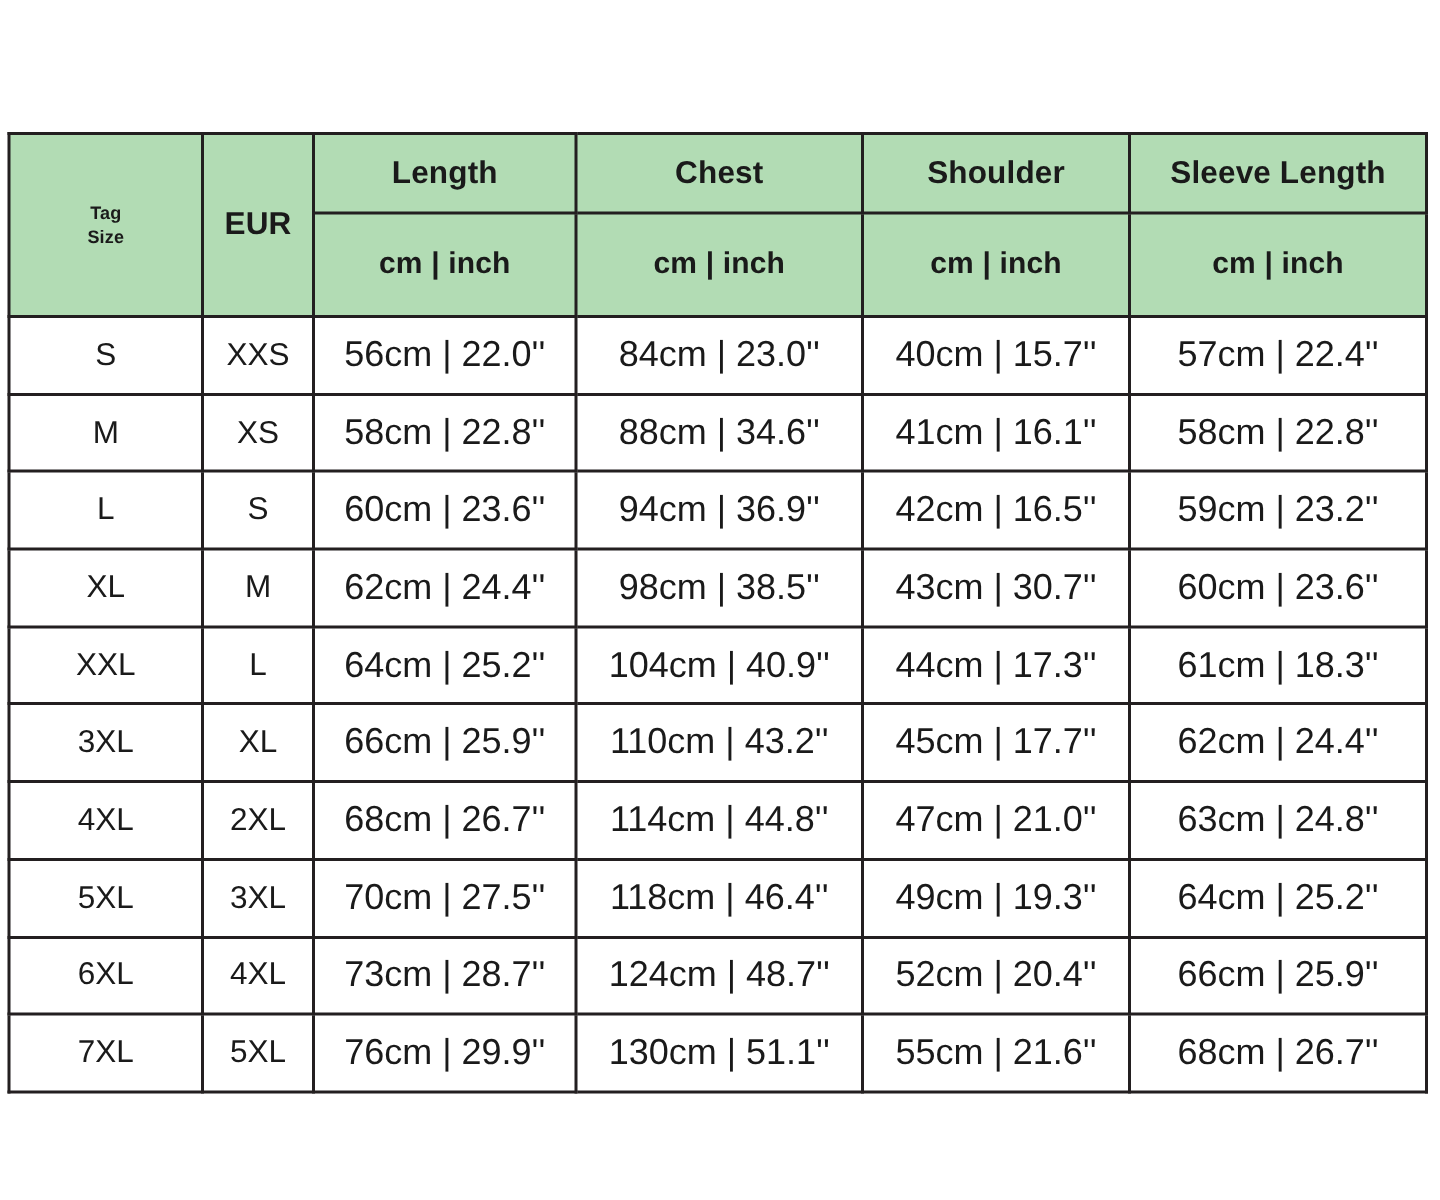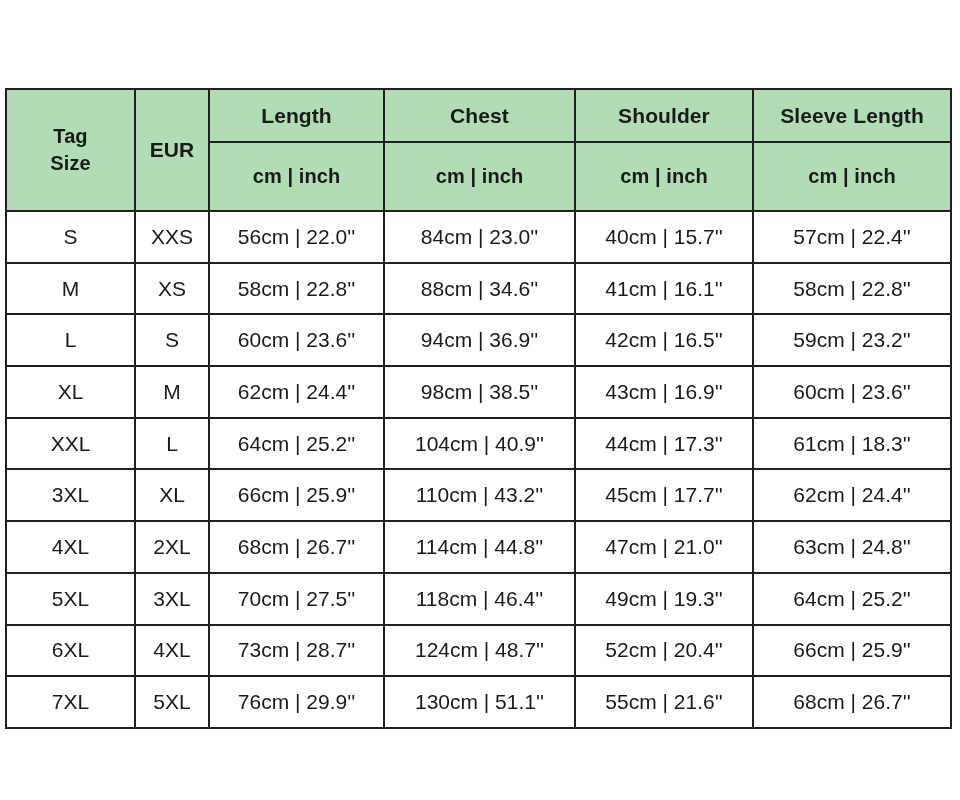--- a/index.html
+++ b/index.html
@@ -41,33 +41,33 @@
   }
 
   
   thead th {
     background: #b2dcb4;
     font-weight: bold;
     font-size: 21px;
     letter-spacing: 0.1px;
   }
   thead th.corner-head {
-    font-size: 20px;
+    font-size: 12px;
     line-height: 1.35;
   }
   thead th.unit-head {
     font-size: 20px;
     font-weight: bold;
   }
 
   
   tbody td {
     background: #ffffff;
     font-weight: normal;
-    font-size: 21px;
+    font-size: 24px;
   }
   tbody td.size-cell {
     font-size: 21px;
   }
 
   
   col.c-tag      { width: 129px; }
   col.c-eur      { width: 74px;  }
   col.c-length   { width: 175px; }
   col.c-chest    { width: 191px; }
@@ -133,21 +133,21 @@
           <td>60cm | 23.6''</td>
           <td>94cm | 36.9''</td>
           <td>42cm | 16.5''</td>
           <td>59cm | 23.2''</td>
         </tr>
         <tr>
           <td class="size-cell">XL</td>
           <td class="size-cell">M</td>
           <td>62cm | 24.4''</td>
           <td>98cm | 38.5''</td>
-          <td>43cm | 16.9''</td>
+          <td>43cm | 30.7''</td>
           <td>60cm | 23.6''</td>
         </tr>
         <tr>
           <td class="size-cell">XXL</td>
           <td class="size-cell">L</td>
           <td>64cm | 25.2''</td>
           <td>104cm | 40.9''</td>
           <td>44cm | 17.3''</td>
           <td>61cm | 18.3''</td>
         </tr>

